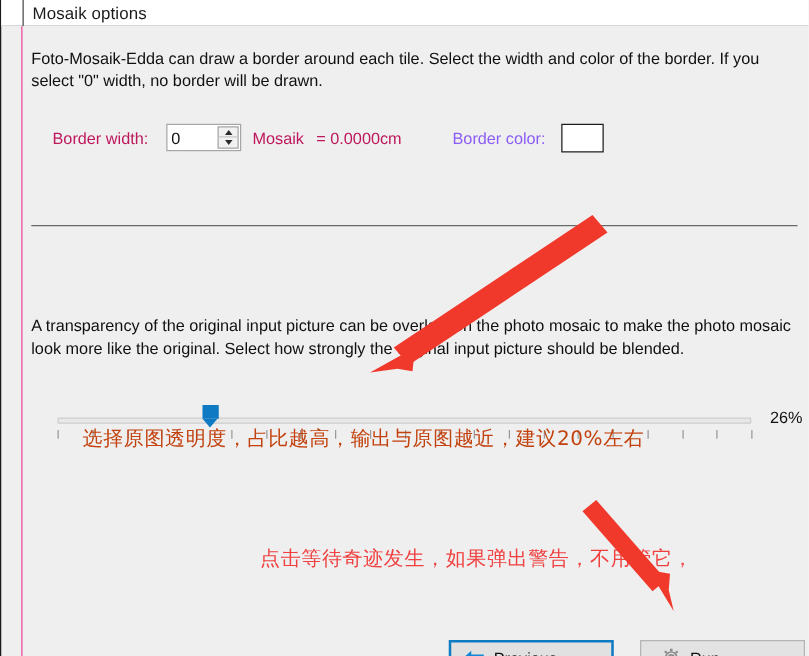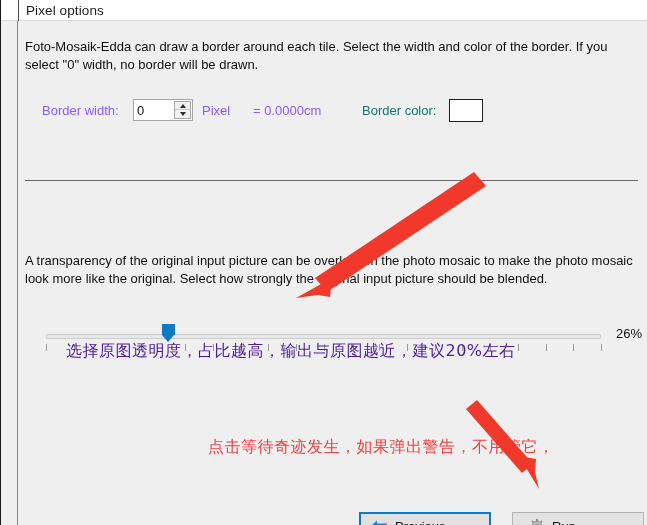--- a/index.html
+++ b/index.html
@@ -76,21 +76,21 @@
   }
 
   
   #border-width-row {
     position: absolute;
     left: 7px; top: 78px;
     height: 24px;
   }
   .lbl {
     font-size: 13px;
-    color: #8b5cf6;
+    color: #be185d;
     white-space: nowrap;
   }
   #border-width-label {
     position: absolute; left: 17px; top: 4px;
   }
   #spin-wrap {
     position: absolute;
     left: 108px; top: 0px;
     width: 60px; height: 22px;
     background: #ffffff;
@@ -137,21 +137,21 @@
   .spin-arrow.down {
     border-left: 3px solid transparent;
     border-right: 3px solid transparent;
     border-top: 4px solid #2b2b2b;
   }
   #pixel-label { position: absolute; left: 177px; top: 4px; }
   #cm-label    { position: absolute; left: 228px; top: 4px; }
 
   #border-color-label {
     position: absolute; left: 337px; top: 4px;
-    color: #0f766e;
+    color: #8b5cf6;
   }
   #border-color-swatch {
     position: absolute;
     left: 424px; top: 0px;
     width: 34px; height: 23px;
     background: #ffffff;
     border: 1px solid #1d1d1d;
     box-sizing: border-box;
   }
 
@@ -286,21 +286,21 @@
 </style>
 </head>
 <body>
 
 <div id="window">
 
   <div id="frame-left-edge"></div>
 
   <div id="header-strip">
     <div id="header-sep"></div>
-    <div id="page-title">Pixel options</div>
+    <div id="page-title">Mosaik options</div>
   </div>
 
   <div id="panel">
 
     <div id="border-desc">Foto-Mosaik-Edda can draw a border around each tile. Select the width and color of the border. If you select "0" width, no border will be drawn.</div>
 
     <div id="border-width-row">
 
       <span id="border-width-label" class="lbl">Border width:</span>
 
@@ -309,21 +309,21 @@
         <div id="spin-buttons">
           <div class="spin-btn" id="spin-up">
             <span class="spin-arrow up"></span>
           </div>
           <div class="spin-btn" id="spin-down">
             <span class="spin-arrow down"></span>
           </div>
         </div>
       </div>
 
-      <span id="pixel-label" class="lbl">Pixel</span>
+      <span id="pixel-label" class="lbl">Mosaik</span>
 
       <span id="cm-label" class="lbl">= 0.0000cm</span>
 
       <span id="border-color-label" class="lbl">Border color:</span>
 
       <div id="border-color-swatch" style="background: rgb(255, 255, 255);"></div>
     </div>
 
     <div id="divider"></div>
 
@@ -389,21 +389,21 @@
               <circle cx="12" cy="12" r="6.6"></circle>
             </g>
           </svg>
         </span>
         <span class="btn-label"><u>R</u><span>un</span></span>
       </div>
     </div>
 
   </div>
 
-  <div class="anno" id="anno-1" style="color: #4c1d95;">选择原图透明度，占比越高，输出与原图越近，建议20%左右</div>
+  <div class="anno" id="anno-1" style="color: #c2410c;">选择原图透明度，占比越高，输出与原图越近，建议20%左右</div>
   <div class="anno" id="anno-2" style="color: rgb(240, 64, 64);">点击等待奇迹发生，如果弹出警告，不用管它，</div>
 
   <svg id="arrow-layer" viewBox="0 0 647 525">
     <g>
       <path d="M474,172 L315,278 L327,292 L486,186 Z" fill="#f0392b"></path>
       <path d="M296,298 L332,278 L330,297 L318,295 Z" fill="#f0392b"></path>
     </g>
     <g>
       <path d="M466,409 L522,473 L533,464 L477,400 Z" fill="#f0392b"></path>
       <path d="M539,489 L519,456 L536,459 L535,472 Z" fill="#f0392b"></path>

